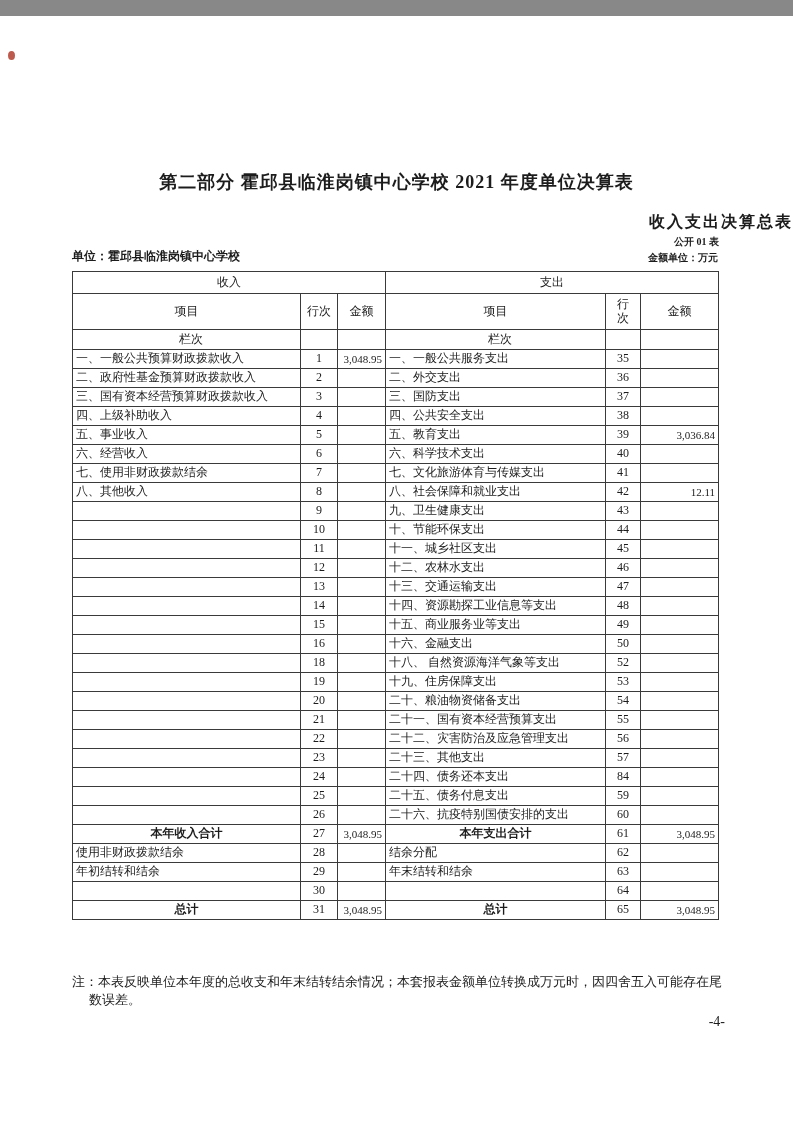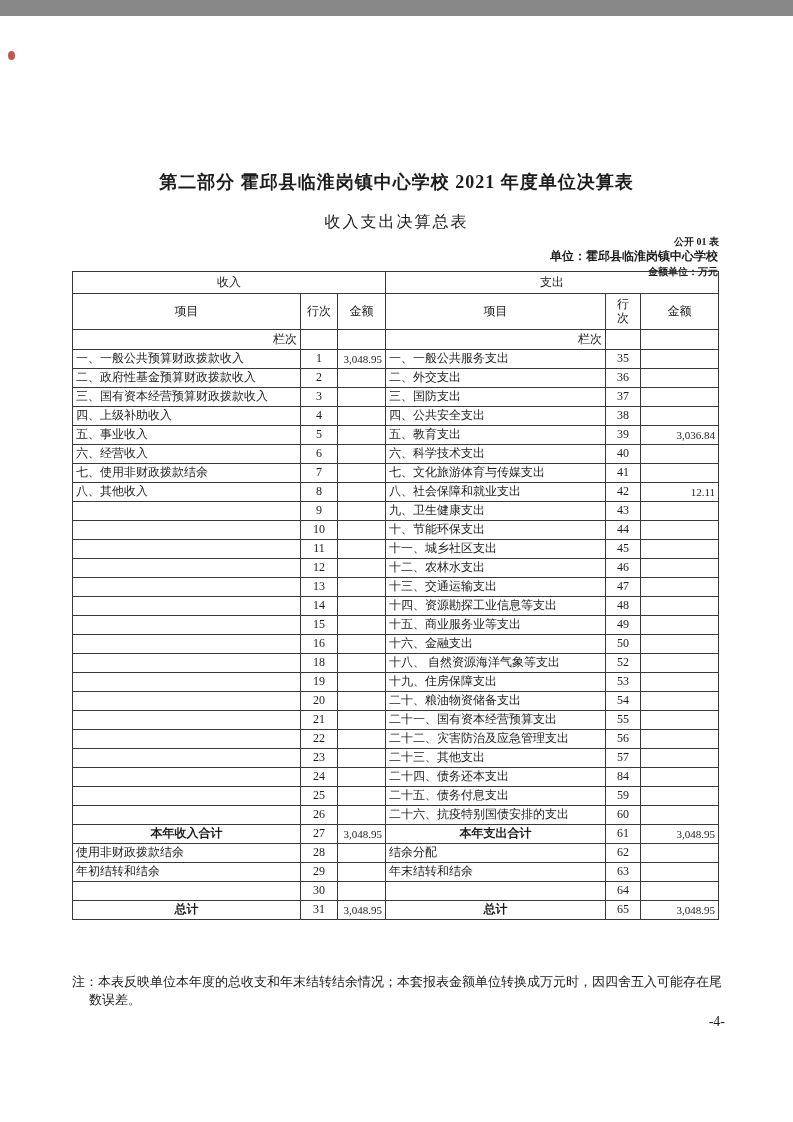--- a/index.html
+++ b/index.html
@@ -11,44 +11,44 @@
   }
   .artifact {
     position:absolute; left:8px; top:35px; width:7px; height:9px;
     background:#b5493a; border-radius:50%; opacity:.9;
   }
   .title {
     position:absolute; top:154px; left:0; right:0; text-align:center;
     font-size:18px; font-weight:bold; letter-spacing:1px;
   }
   .subtitle {
-    position:absolute; top:196px; left:0; right:0; text-align:center;
-    font-size:16px; font-weight:normal; letter-spacing:2px;
+    position:absolute; top:196px; left:0; right:0; text-align:right;
+    font-size:16px; font-weight:bold; letter-spacing:2px;
   }
   .table-code {
     position:absolute; top:219px; right:74px; font-size:10px; font-weight:bold;
   }
   .meta-row {
     position:absolute; top:232px; left:72px; width:646px;
-    display:flex; justify-content:space-between; align-items:flex-end;flex-direction:column;
+    display:flex; justify-content:space-between; align-items:flex-end;
   }
   .unit-label { font-size:12px; font-weight:bold; }
   .amount-unit { font-size:10px; font-weight:bold; }
   table.accounts {
     position:absolute; top:255px; left:72px; width:646px;
     border-collapse:collapse; table-layout:fixed; font-size:12px;
   }
   .accounts th, .accounts td {
     border:1px solid #3a3a3a; padding:0 3px; height:19px;
     line-height:1.15; overflow:hidden; white-space:nowrap;
     font-weight:normal; vertical-align:middle;
   }
   .accounts thead tr.sec th { height:22px; text-align:center; }
   .accounts thead tr.cols th { height:36px; text-align:center; }
-  .accounts thead tr.lanci th { height:20px; text-align:right;padding-left:12px; }
+  .accounts thead tr.lanci th { height:20px; text-align:center;padding-left:12px; }
   .vert-wrap { display:inline-block; width:1em; white-space:normal; line-height:1.1; vertical-align:middle; }
   td.item { text-align:left; }
   td.num  { text-align:center; }
   td.amt  { text-align:right; font-size:11px; }
   td.bold { font-weight:bold; }
   td.center { text-align:center; }
   .note {
     position:absolute; top:957px; left:72px; width:650px;
     font-size:13px; line-height:1.35; padding-left:1.3em; text-indent:-1.3em;
   }

